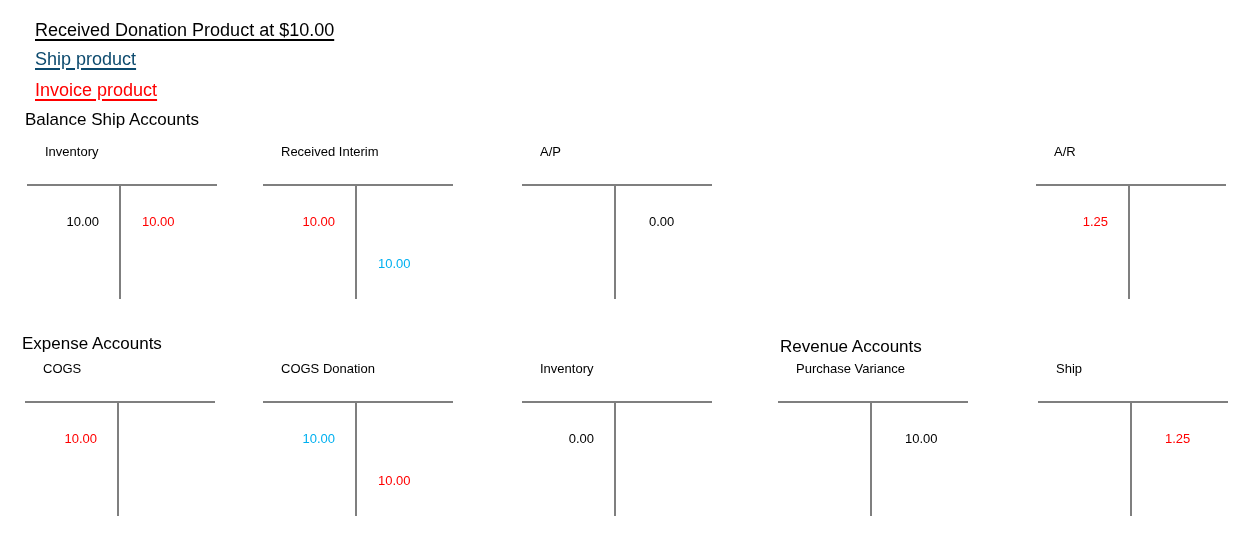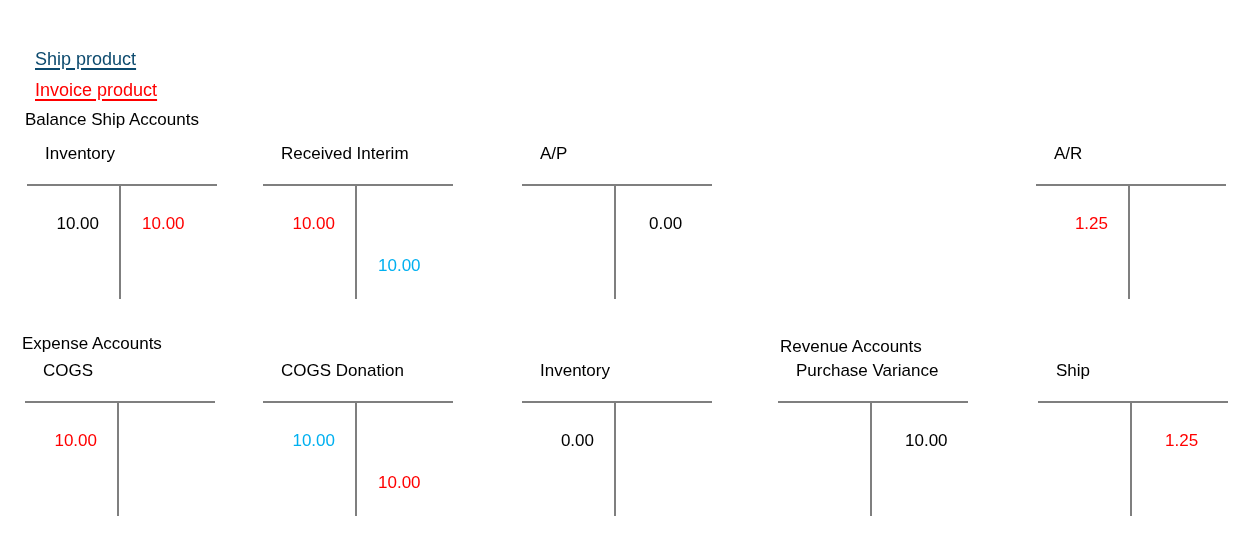--- a/index.html
+++ b/index.html
@@ -19,36 +19,37 @@
   .underlined {
     text-decoration: underline;
     text-decoration-thickness: 1.5px;
     text-underline-offset: 3px;
   }
 
   
   .section-heading { font-size: 17px; line-height: 1.2; }
 
   
-  .taccount { position: absolute; width: 190px; height: 160px; font-size: 17px; }
+  .taccount { position: absolute; width: 190px; height: 160px; font-size: 13px; }
   .acct-title { position: absolute; left: 18px; top: 0; white-space: nowrap; }
   .hline { position: absolute; left: 0; top: 40px; width: 100%; height: 1.6px; background: #7f7f7f; }
   .vline { position: absolute; left: 92px; top: 40px; width: 1.6px; height: 115px; background: #7f7f7f; }
   .amount { position: absolute; white-space: nowrap; line-height: 1.2; }
   .amount.debit { left: 0; width: 72px; text-align: right; }
   .amount.credit { left: 115px; }
   .amount.credit-far { left: 127px; }
   .amount.row1 { top: 70px; }
   .amount.row2 { top: 112px; }
 </style>
 </head>
 <body>
 
 <div class="canvas">
 
+  <div class="abs hdr underlined" style="left:35px; top:20px;">Received Donation Product at $10.00</div>
   <div class="abs hdr underlined" style="left: 35px; top: 49px; color: #0c4a6e;">Ship product</div>
   <div class="abs hdr underlined" style="left: 35px; top: 80px; color: rgb(255, 0, 0);">Invoice product</div>
 
   <div class="abs section-heading" style="left:25px; top:110px;">Balance Ship Accounts</div>
   <div class="abs section-heading" style="left:780px; top:337px;">Revenue Accounts</div>
   <div class="abs section-heading" style="left:22px; top:334px;">Expense Accounts</div>
 
   <div class="taccount" style="left:27px; top:144px;">
     <div class="acct-title">Inventory</div>
     <div class="hline"></div>

